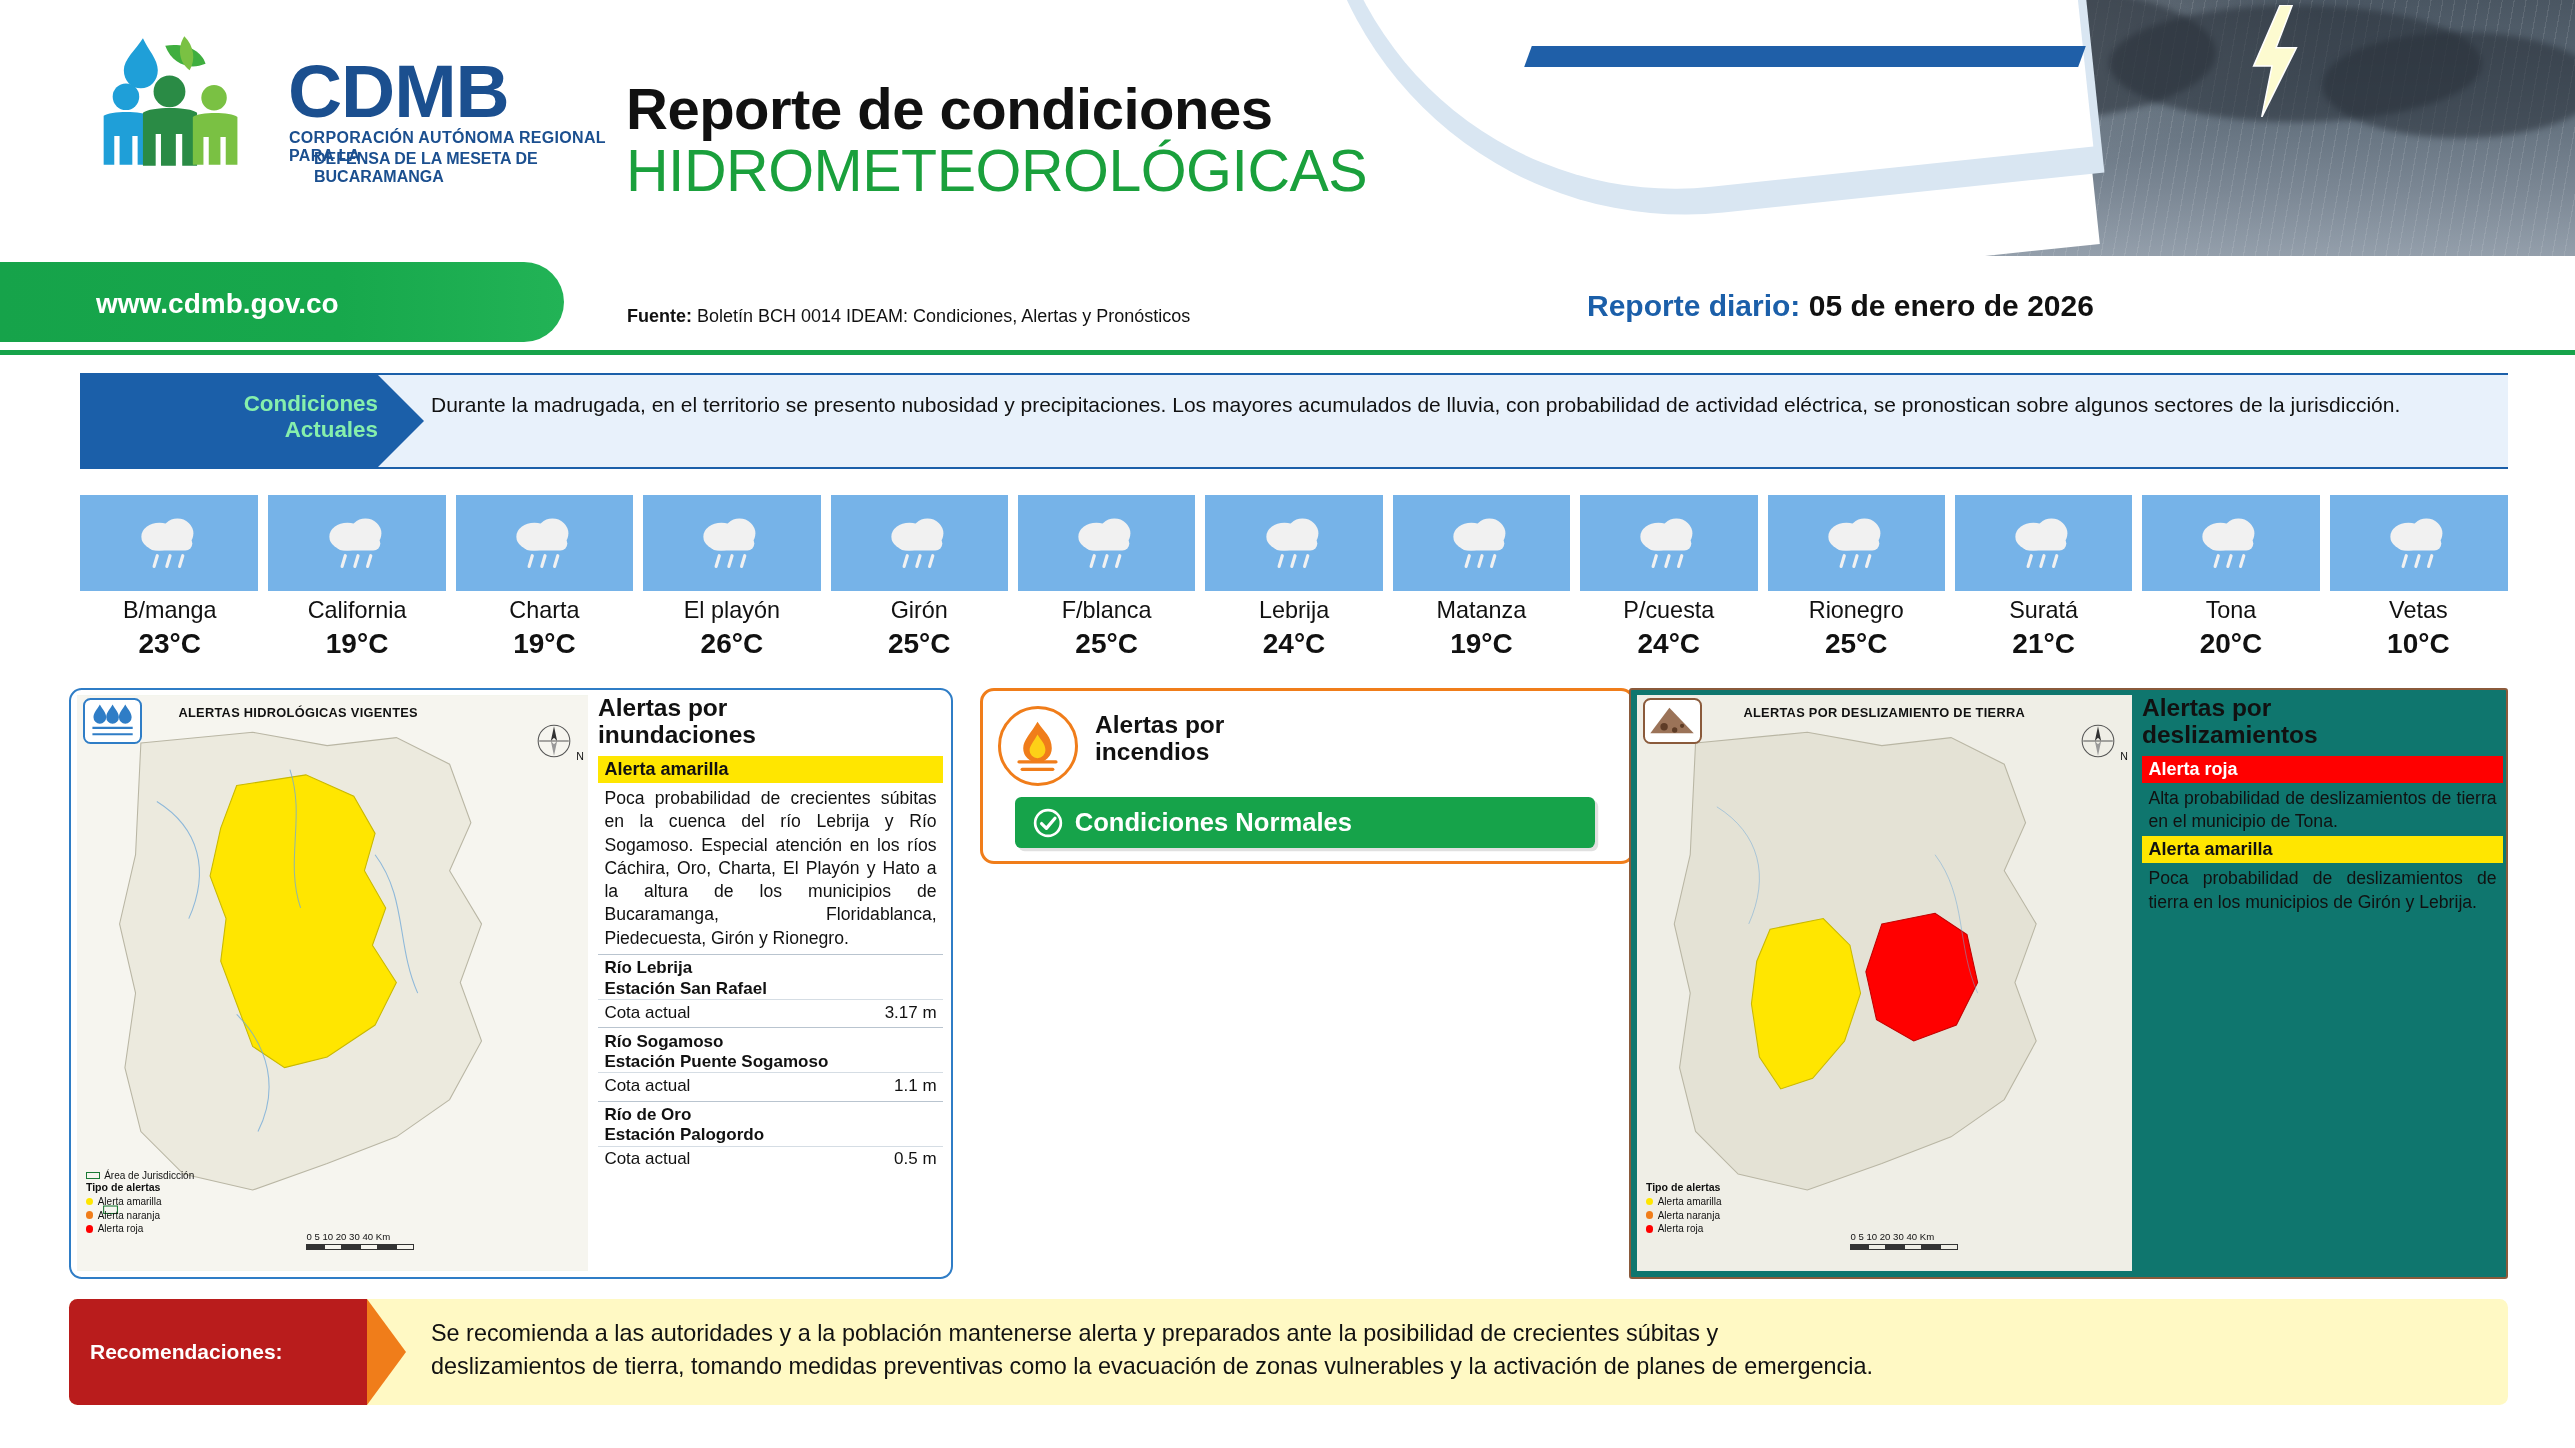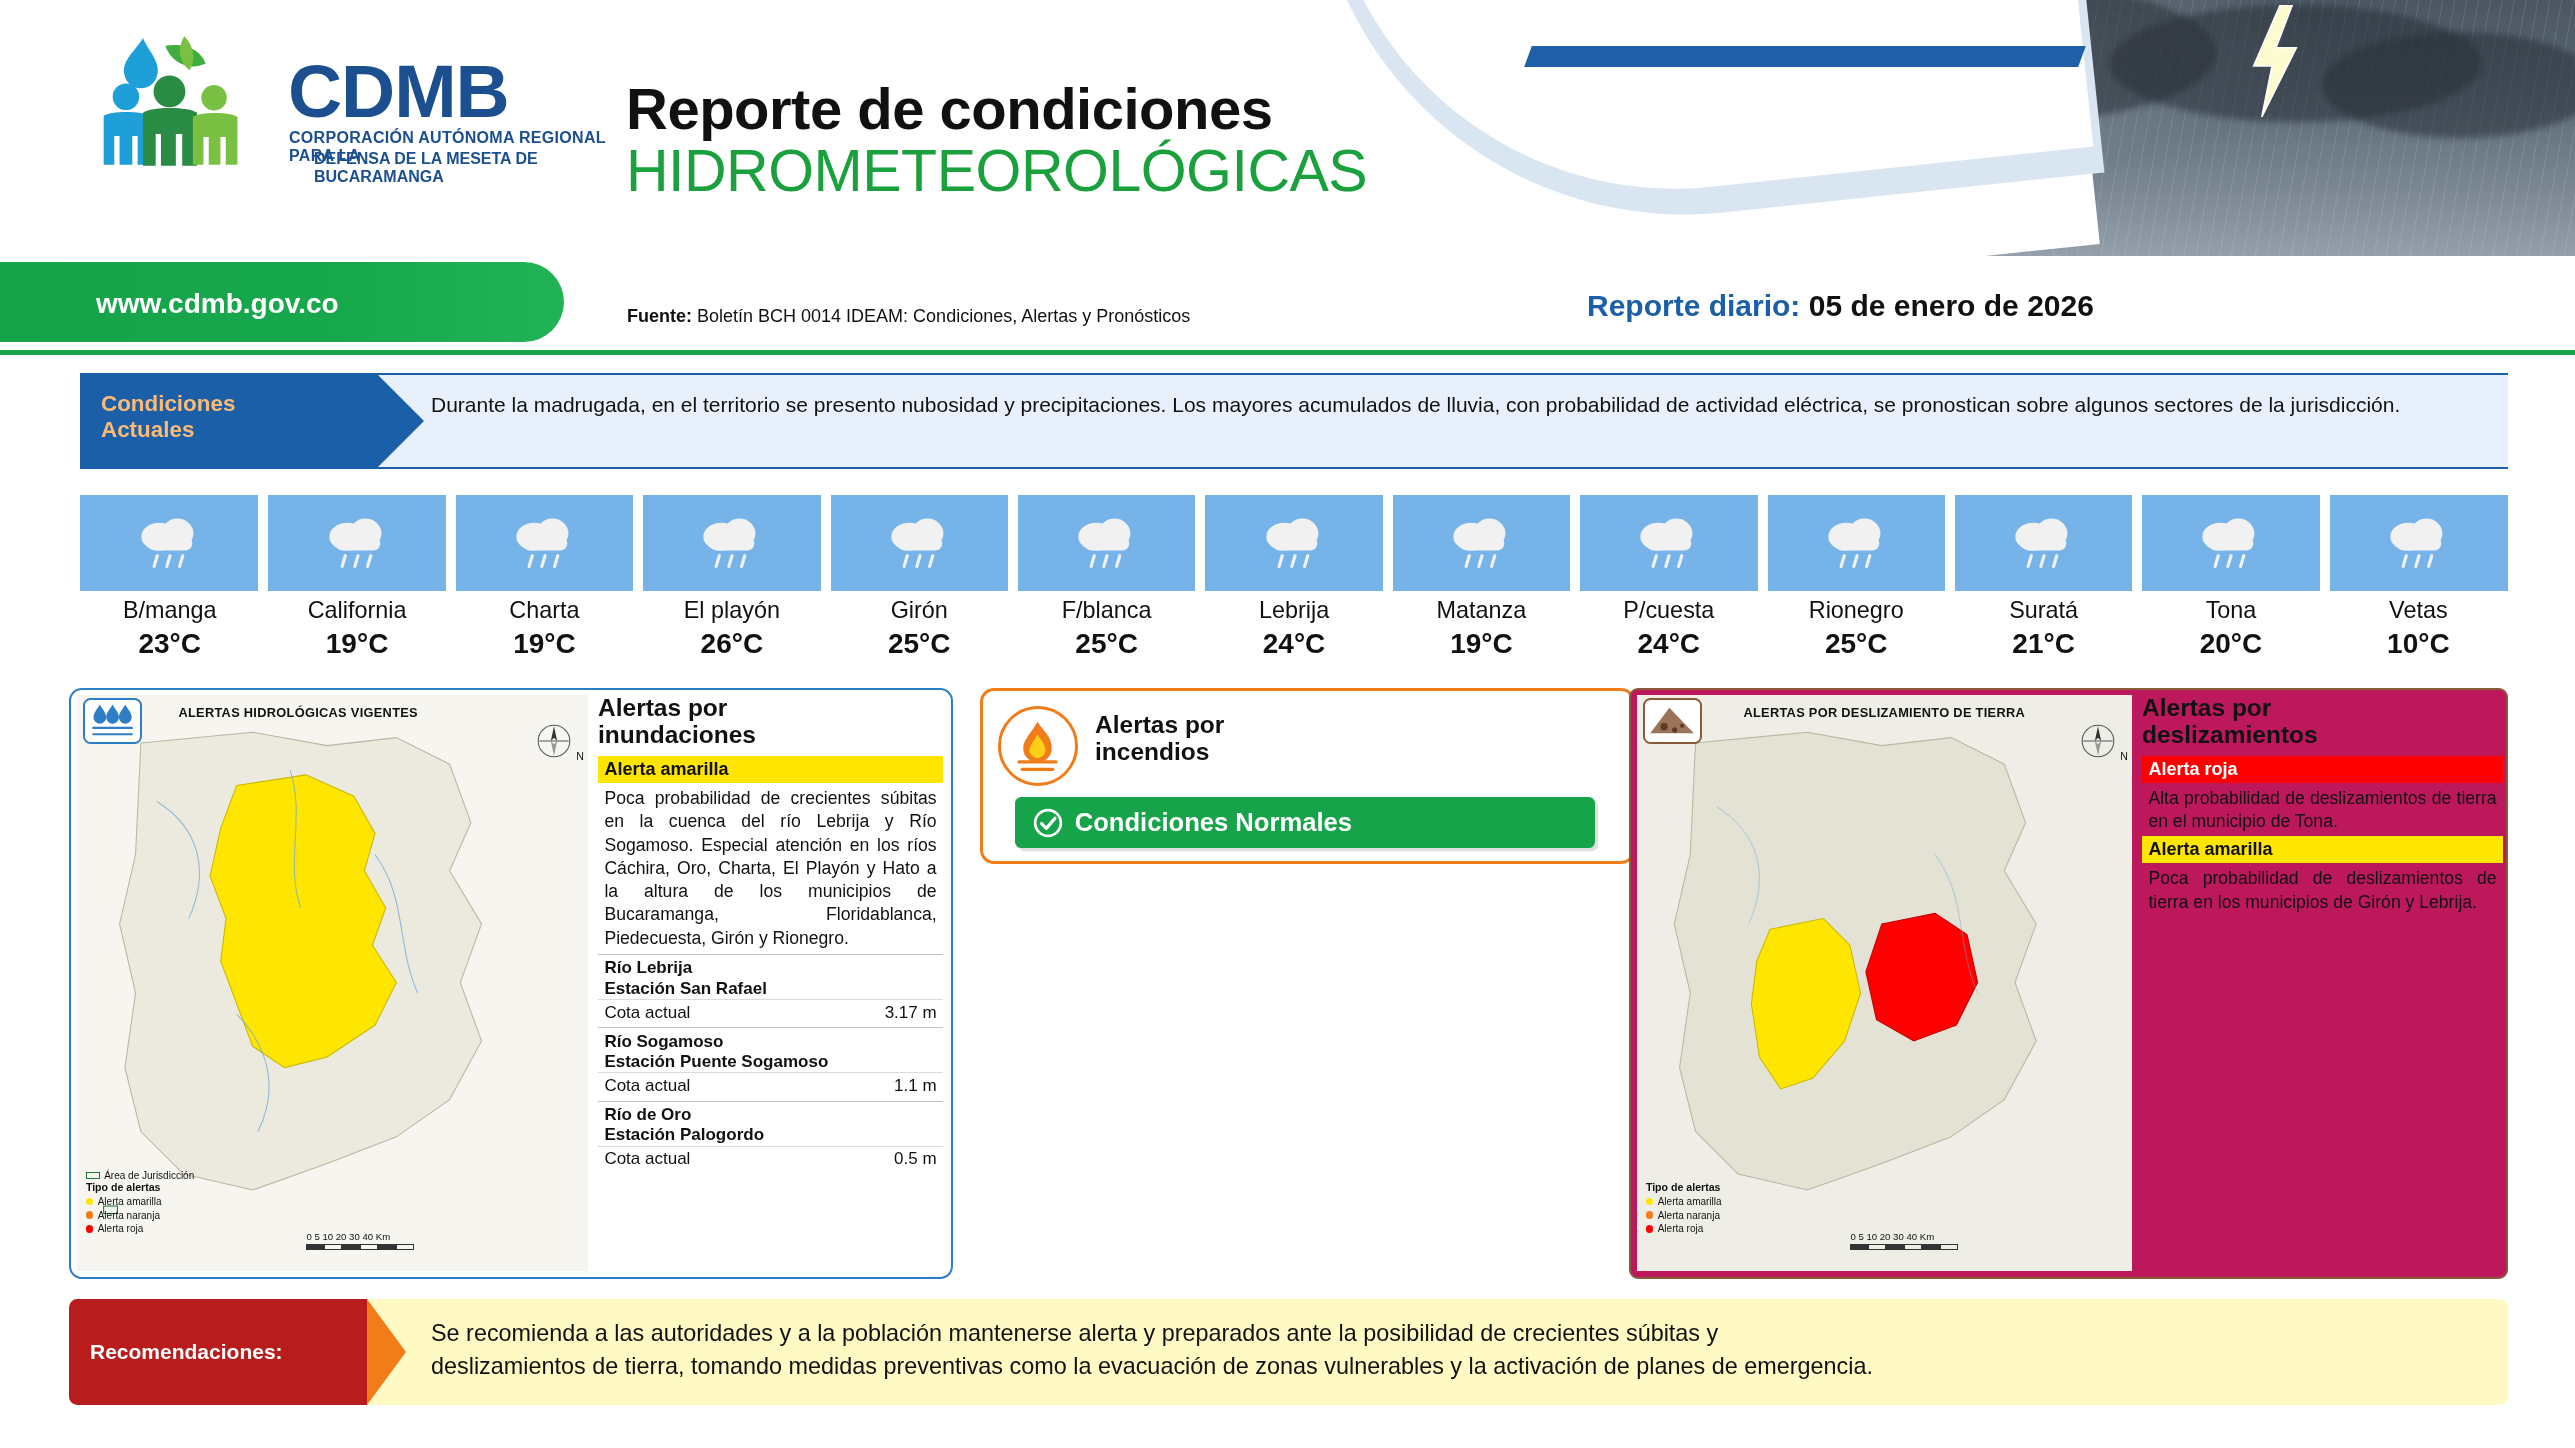--- a/index.html
+++ b/index.html
@@ -169,25 +169,26 @@
     width: 2428px; height: 96px;
     background: #e8f1fb;
     border-top: 2.1px solid #1b5fa9;
     border-bottom: 2.1px solid #1b5fa9;
   }
   .cond-tag {
     position: absolute;
     left: 0; top: 0;
     width: 298px; height: 92px;
     background: #1b5fa9;
-    color: #fdba74;
+    color: #86efac;
     font-size: 22.4px;
     font-weight: bold;
     padding: 16px 0 0 21px;
     line-height: 1.15;
+    text-align: right;
   }
   .cond-tag:after {
     content: "";
     position: absolute;
     right: -46px; top: 0;
     width: 0; height: 0;
     border-top: 46px solid transparent;
     border-bottom: 46px solid transparent;
     border-left: 46px solid #1b5fa9;
   }
@@ -361,22 +362,22 @@
     font-size: 25.6px;
     font-weight: bold;
     color: #ffffff;
   }
 
   .panel-slide {
     position: absolute;
     left: 1629px; top: 688px;
     width: 879px; height: 591px;
     border: 2.7px solid #8a5a3b;
-    border-radius: 9px;
-    background: #be185d;
+    border-radius: 3px;
+    background: #0f766e;
     overflow: hidden;
   }
   .map-box2 {
     position: absolute;
     left: 6.4px; top: 5.3px;
     width: 495px; height: 576px;
     background: #eceae0;
     overflow: hidden;
   }
   .map-badge2 {

